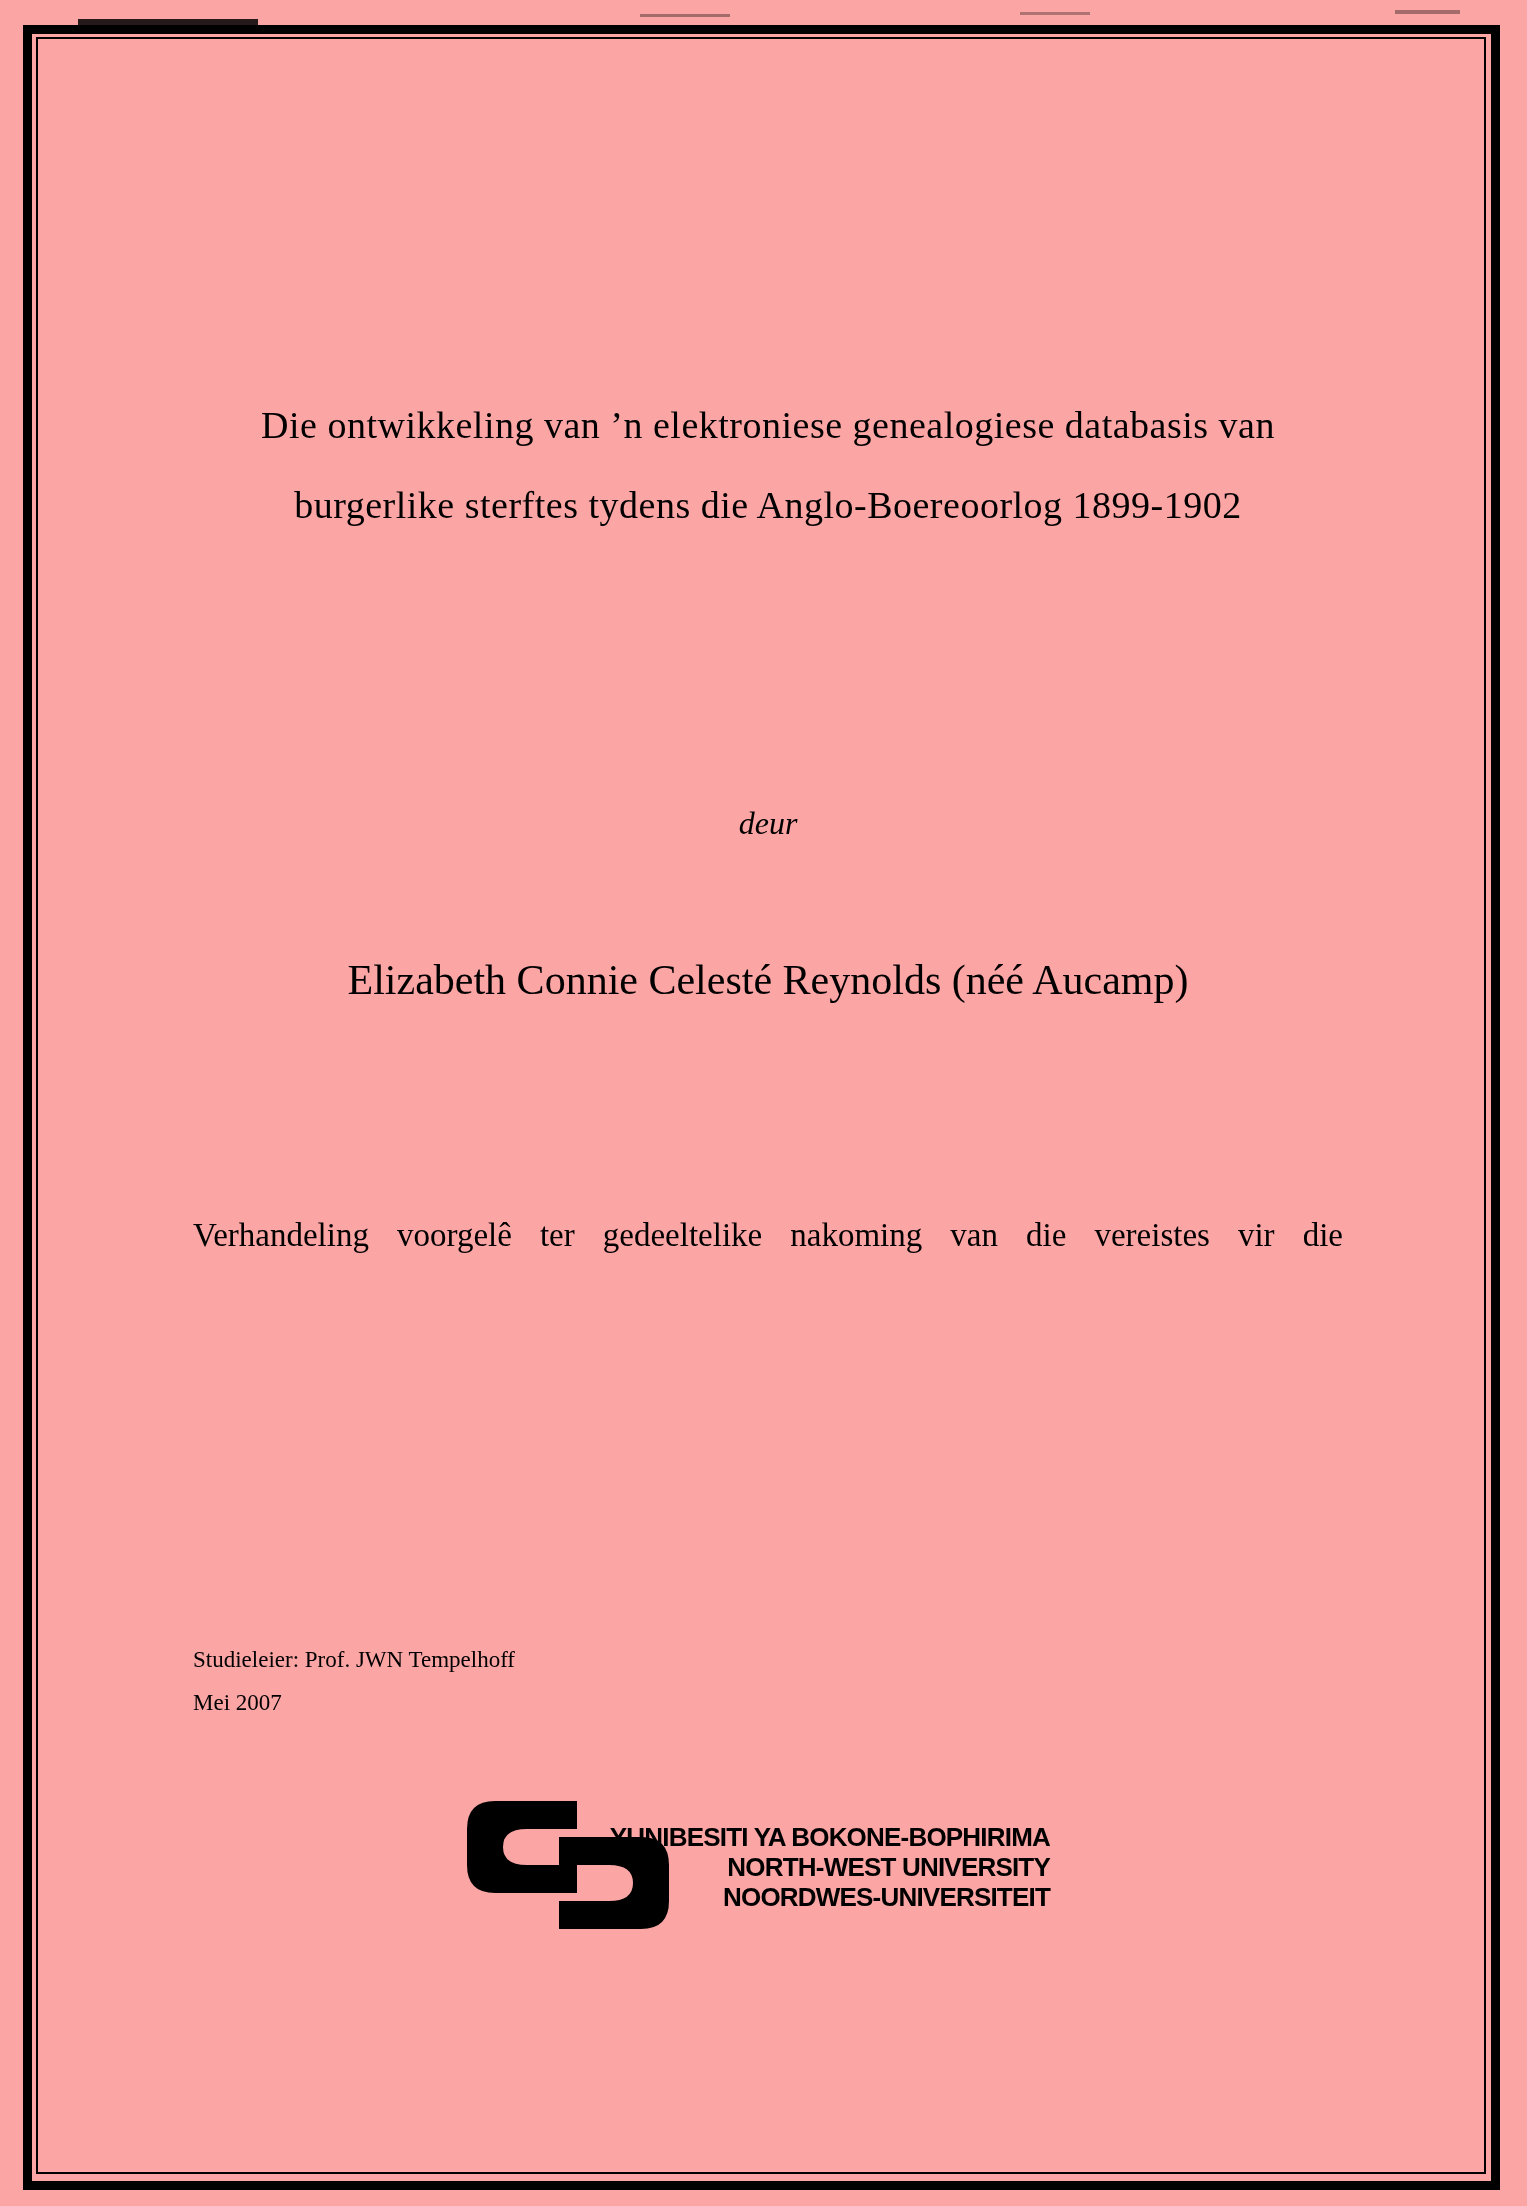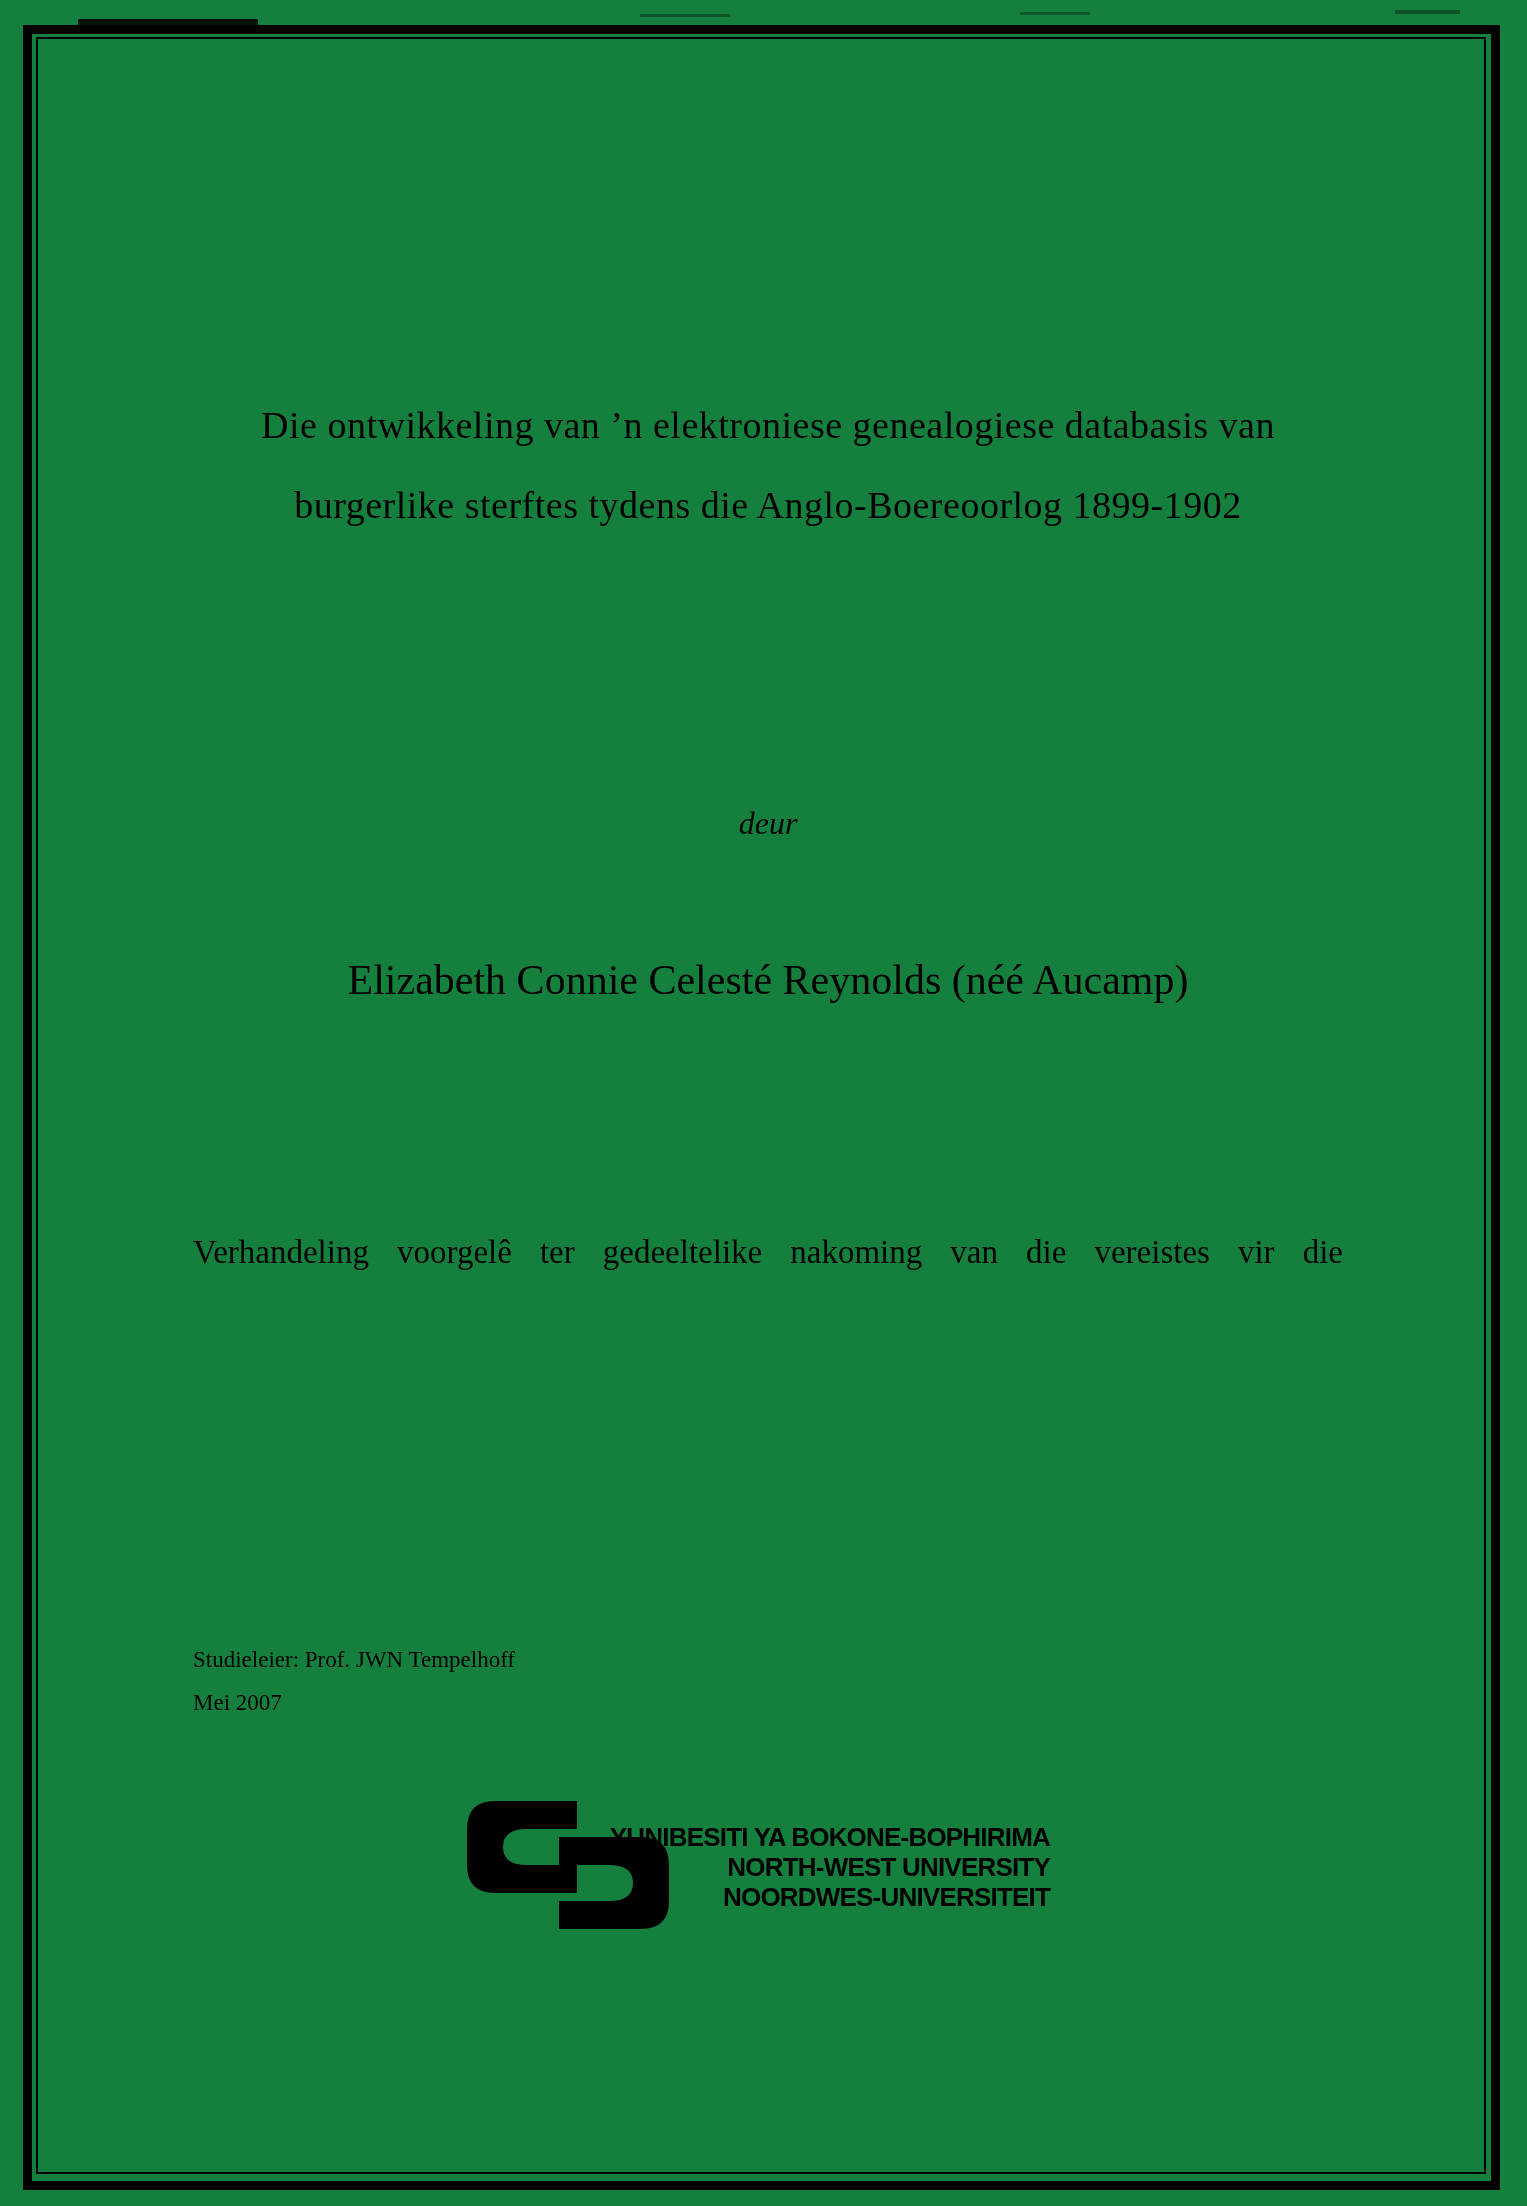--- a/index.html
+++ b/index.html
@@ -1,18 +1,18 @@
 <!DOCTYPE html>
 <html><head>
 <meta charset="utf-8">
 <style>
   html, body { margin:0; padding:0; background:#ffffff; }
   .page {
     position:relative; width:1527px; height:2206px;
-    background:#15803d; color:#000; overflow:hidden;
+    background:#fca5a5; color:#000; overflow:hidden;
     font-family:"Liberation Serif", serif;
   }
   .frame-outer {
     position:absolute; left:23px; top:25px; width:1477px; height:2165px;
     border:9px solid #000; box-sizing:border-box;
   }
   .frame-inner {
     position:absolute; left:36px; top:37px; width:1450px; height:2137px;
     border:2px solid #000; box-sizing:border-box;
   }
@@ -25,21 +25,21 @@
   .byline {
     position:absolute; left:188px; top:800px; width:1160px;
     text-align:center; font-size:32px; line-height:46px;font-style:italic;
   }
   .author {
     position:absolute; left:188px; top:955px; width:1160px;
     text-align:center; font-size:42px; line-height:50px;
   }
   .statement {
     position:absolute; left:193px; top:1212px; width:1150px;
-    font-size:33px; line-height:47px;margin-top:17px;
+    font-size:33px; line-height:47px;
   }
   .statement .just { text-align:justify; text-align-last:justify; }
   .statement .italic { font-style:italic; }
   .supervisor-block {
     position:absolute; left:193px; top:1638px;
     font-size:23px; line-height:43px;
   }
   .logo-mark { position:absolute; left:467px; top:1801px; }
   .logo-mark svg path { fill:#000; }
   .logo-text {

